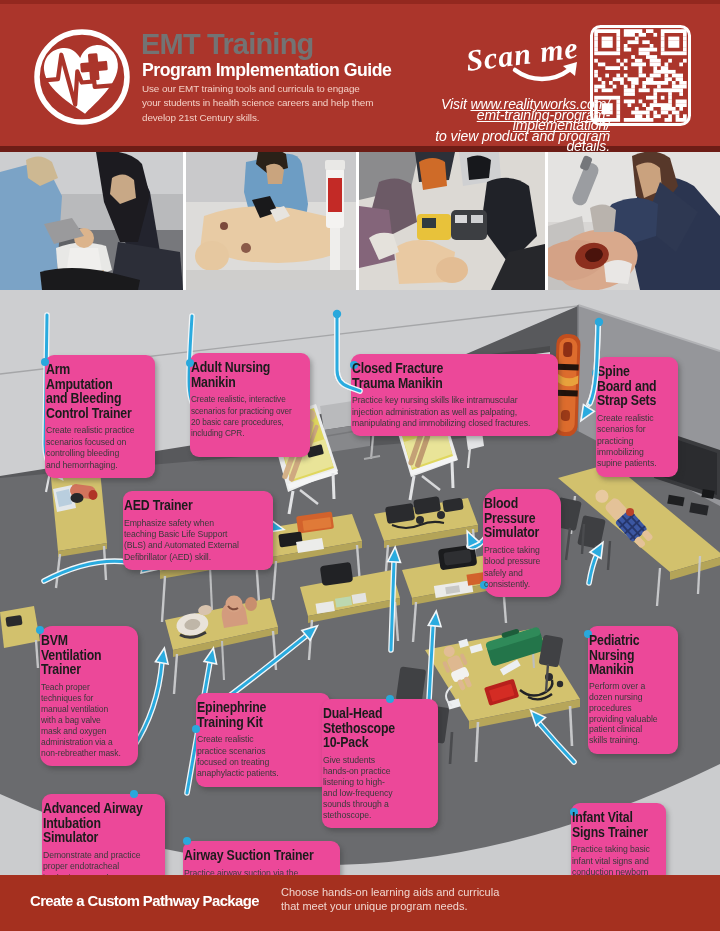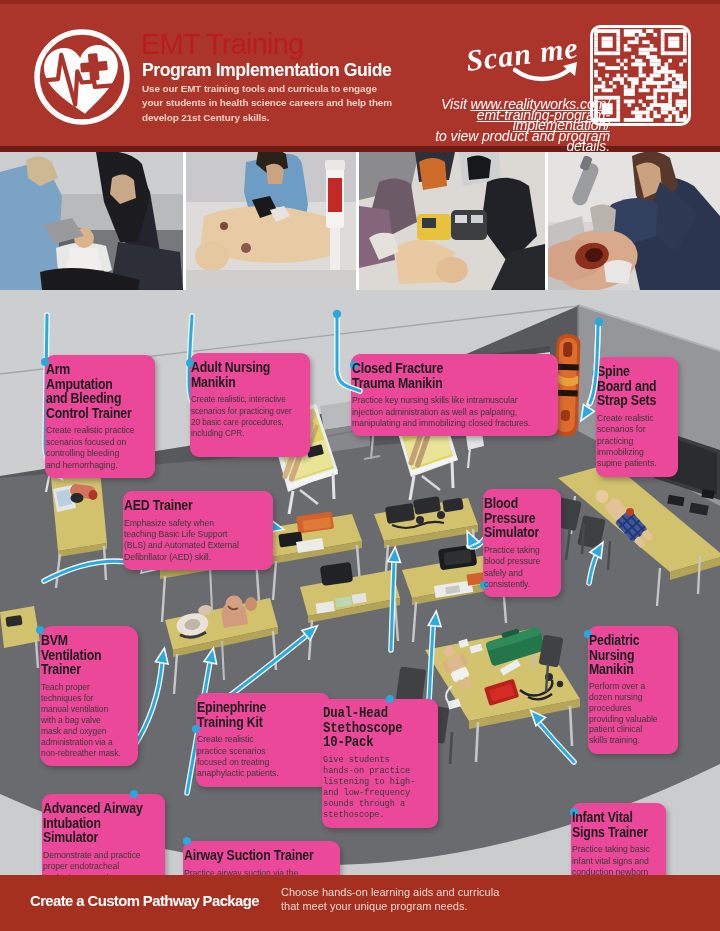--- a/index.html
+++ b/index.html
@@ -26,25 +26,25 @@
 <g transform="rotate(-5 52 54)">
 <path d="M52 89 C45 82 15 63 15 42 C15 28.5 25.5 21.5 35.5 21.5 C44 21.5 49 27 52 33 C55 27 60 21.5 68.5 21.5 C78.5 21.5 89 28.5 89 42 C89 63 59 82 52 89 Z" fill="#fff"></path>
 <g fill="#ab352b">
 <rect x="60" y="29.5" width="9.5" height="27" rx="1.5"></rect>
 <rect x="51.5" y="38" width="27" height="9.5" rx="1.5"></rect>
 </g>
 <path d="M14 52 L28 52 L33.5 28 L43 79 L48 46 L51.5 57.5 L64 57.5 L64 63 L88 63" fill="none" stroke="#ab352b" stroke-width="4.2" stroke-linejoin="round" stroke-linecap="round"></path>
 </g>
     </svg>
 
-<div class="abs" style="left:141px;top:28px;color:#b91c1c;font-size:29px;font-weight:normal;letter-spacing:-.8px;">EMT Training</div>
+<div class="abs" style="left:141px;top:28px;color:#737373;font-size:29px;font-weight:bold;letter-spacing:-.8px;">EMT Training</div>
 
 <div class="abs" style="left:142px;top:60px;color:#fff;font-size:17.7px;font-weight:bold;letter-spacing:-.5px;">Program Implementation Guide</div>
 
-<div class="abs" style="left:142px;top:82px;color:#f3cfc5;font-size:9.9px;font-weight:bold;line-height:14.3px;letter-spacing:-.1px;">Use our EMT training tools and curricula to engage<br>your students in health science careers and help them<br>develop 21st Century skills.</div>
+<div class="abs" style="left:142px;top:82px;color:#f3cfc5;font-size:9.9px;font-weight:normal;line-height:14.3px;letter-spacing:-.1px;">Use our EMT training tools and curricula to engage<br>your students in health science careers and help them<br>develop 21st Century skills.</div>
 
 <svg class="abs" style="left:455px;top:28px;" width="140" height="70" viewBox="0 0 140 70">
 <text x="12" y="36" fill="#fff" font-family="Liberation Serif,serif" font-style="italic" font-weight="bold" font-size="30" transform="rotate(-7 70 35)" letter-spacing="1">Scan me</text>
 <path d="M60 42 C76 54 98 54 114 42" fill="none" stroke="#fff" stroke-width="4.5" stroke-linecap="round"></path>
 <path d="M120 48 L122 34 L108 38 Z" fill="#fff"></path>
 </svg>
 
 <div class="abs" style="left:420px;top:99px;width:190px;text-align:right;color:#fff;font-size:14px;font-style:italic;line-height:10.6px;letter-spacing:-.1px;">Visit <span style="text-decoration:underline;">www.realityworks.com/</span><br><span style="text-decoration:underline;">emt-training-program-implementation/</span><br>to view product and program details.</div>
 
 <svg class="abs" style="left:590px;top:25px;" width="101" height="101" viewBox="0 0 101 101">
@@ -685,21 +685,21 @@
       <span class="dot" style="left:-4px;top:12px;"></span>
       <h3>Spine<br>Board and<br>Strap Sets</h3>
       <p>Create realistic<br>scenarios for<br>practicing<br>immobilizing<br>supine patients.</p>
     </div>
 
 <div class="callout" style="left:123px;top:443px;width:150px;">
       <h3>AED Trainer</h3>
       <p>Emphasize safety when<br>teaching Basic Life Support<br>(BLS) and Automated External<br>Defibrillator (AED) skill.</p>
     </div>
 
-<div class="callout" style="left:483px;top:441px;width:78px;">
+<div class="callout" style="left:483px;top:441px;width:78px;border-radius:16px;">
       <span class="dot" style="left:-3px;top:92px;"></span>
       <h3>Blood<br>Pressure<br>Simulator</h3>
       <p>Practice taking<br>blood pressure<br>safely and<br>consistently.</p>
     </div>
 
 <div class="callout" style="left:40px;top:578px;width:98px;border-radius:12px;">
       <span class="dot" style="left:-4px;top:0px;"></span>
       <h3>BVM<br>Ventilation<br>Trainer</h3>
       <p style="font-size:9.7px;line-height:11px;">Teach proper<br>techniques for<br>manual ventilation<br>with a bag valve<br>mask and oxygen<br>administration via a<br>non-rebreather mask.</p>
     </div>
@@ -709,21 +709,21 @@
       <h3>Pediatric<br>Nursing<br>Manikin</h3>
       <p style="line-height:10.9px;">Perform over a<br>dozen nursing<br>procedures<br>providing valuable<br>patient clinical<br>skills training.</p>
     </div>
 
 <div class="callout" style="left:196px;top:645px;width:134px;">
       <span class="dot" style="left:-4px;top:32px;"></span>
       <h3>Epinephrine<br>Training Kit</h3>
       <p>Create realistic<br>practice scenarios<br>focused on treating<br>anaphylactic patients.</p>
     </div>
 
-<div class="callout" style="left:322px;top:651px;width:116px;font-family:Liberation Mono, monospace;">
+<div class="callout" style="left:322px;top:651px;width:116px;">
       <span class="dot" style="left:64px;top:-4px;"></span>
       <h3>Dual-Head<br>Stethoscope<br>10-Pack</h3>
       <p style="line-height:11px;">Give students<br>hands-on practice<br>listening to high-<br>and low-frequency<br>sounds through a<br>stethoscope.</p>
     </div>
 
 <div class="callout" style="left:42px;top:746px;width:123px;">
       <span class="dot" style="left:88px;top:-4px;"></span>
       <h3>Advanced Airway<br>Intubation<br>Simulator</h3>
       <p>Demonstrate and practice<br>proper endotracheal<br>intubation procedures.</p>
     </div>

